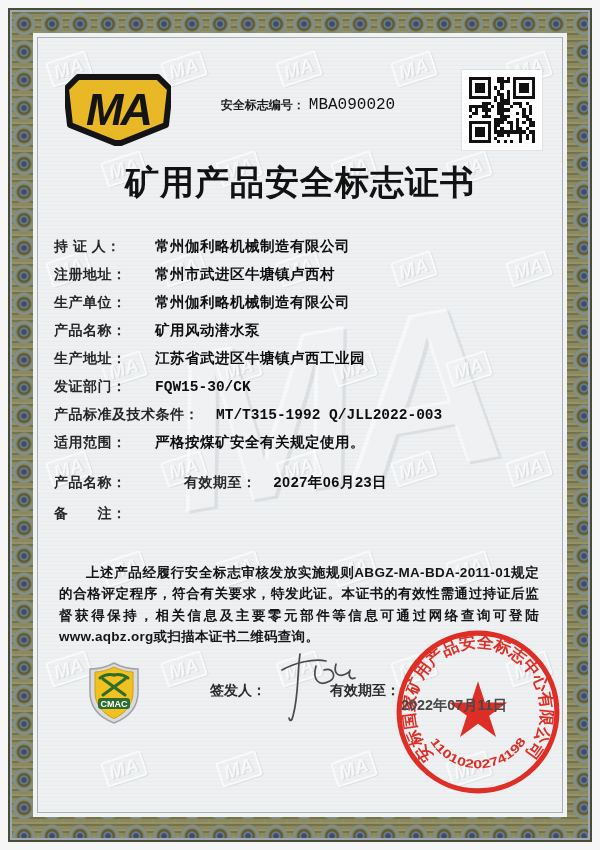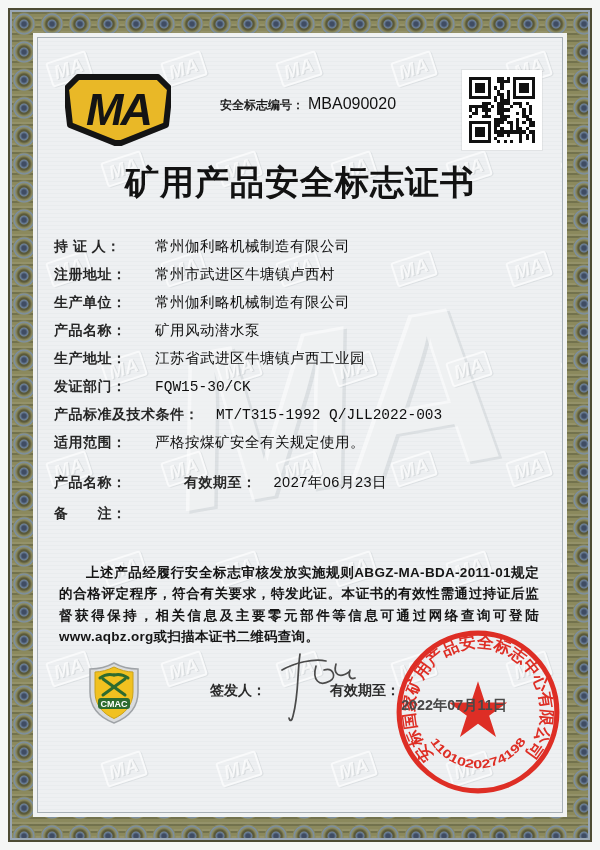--- a/index.html
+++ b/index.html
@@ -41,32 +41,32 @@
     color:rgba(255,255,255,.55);letter-spacing:-12px;
     text-shadow:3px 3px 0 rgba(160,168,175,.22);
     transform:rotate(-10deg);
   }
 
   .layer{position:absolute;inset:0;z-index:1;}
 
   .ma-logo{position:absolute;left:27px;top:35px;width:106px;height:74px;}
   .serial{position:absolute;left:120px;top:57px;width:300px;text-align:center;white-space:nowrap;}
   .serial-label{font-weight:700;font-size:12px;color:#1c1c1c;}
-  .serial-value{font-family:Liberation Sans, sans-serif;font-size:16px;color:#111;margin-left:4px;}
+  .serial-value{font-family:Liberation Mono, monospace;font-size:16px;color:#111;margin-left:4px;}
   .qr{position:absolute;left:424px;top:32px;width:80px;height:80px;background:#ffffff;box-shadow:0 0 0 1px rgba(0,0,0,.05);}
   .qr svg{position:absolute;left:7px;top:7px;}
 
   .title{position:absolute;left:0;top:122px;width:100%;text-align:center;
     font-size:34px;font-weight:900;color:#121212;letter-spacing:1px;}
 
   .fields{position:absolute;left:16px;top:194px;right:22px;}
   .frow{display:flex;align-items:baseline;height:28px;line-height:28px;white-space:nowrap;}
   .flabel{font-size:14px;font-weight:700;color:#262626;letter-spacing:.5px;min-width:84px;}
   .flabel-wide{min-width:0;}
-  .fvalue{font-size:14.5px;font-weight:400;color:#0e0e0e;margin-left:17px;letter-spacing:.5px;}
+  .fvalue{font-size:14.5px;font-weight:700;color:#0e0e0e;margin-left:17px;letter-spacing:.5px;}
   .fvalue-mono{font-family:"Liberation Mono","DejaVu Sans Mono",monospace;letter-spacing:0;}
   .frow-dates{margin-top:12px;}
   .flabel2{margin-left:46px;min-width:0;}
   .frow-remark{margin-top:3px;}
 
   .statement{position:absolute;left:21px;right:23px;top:524px;
     font-size:13.5px;font-weight:700;color:#151515;line-height:1.58;
     text-align:justify;text-indent:2em;letter-spacing:.3px;}
 
   .cmac{position:absolute;left:50px;top:624px;width:52px;height:62px;}

